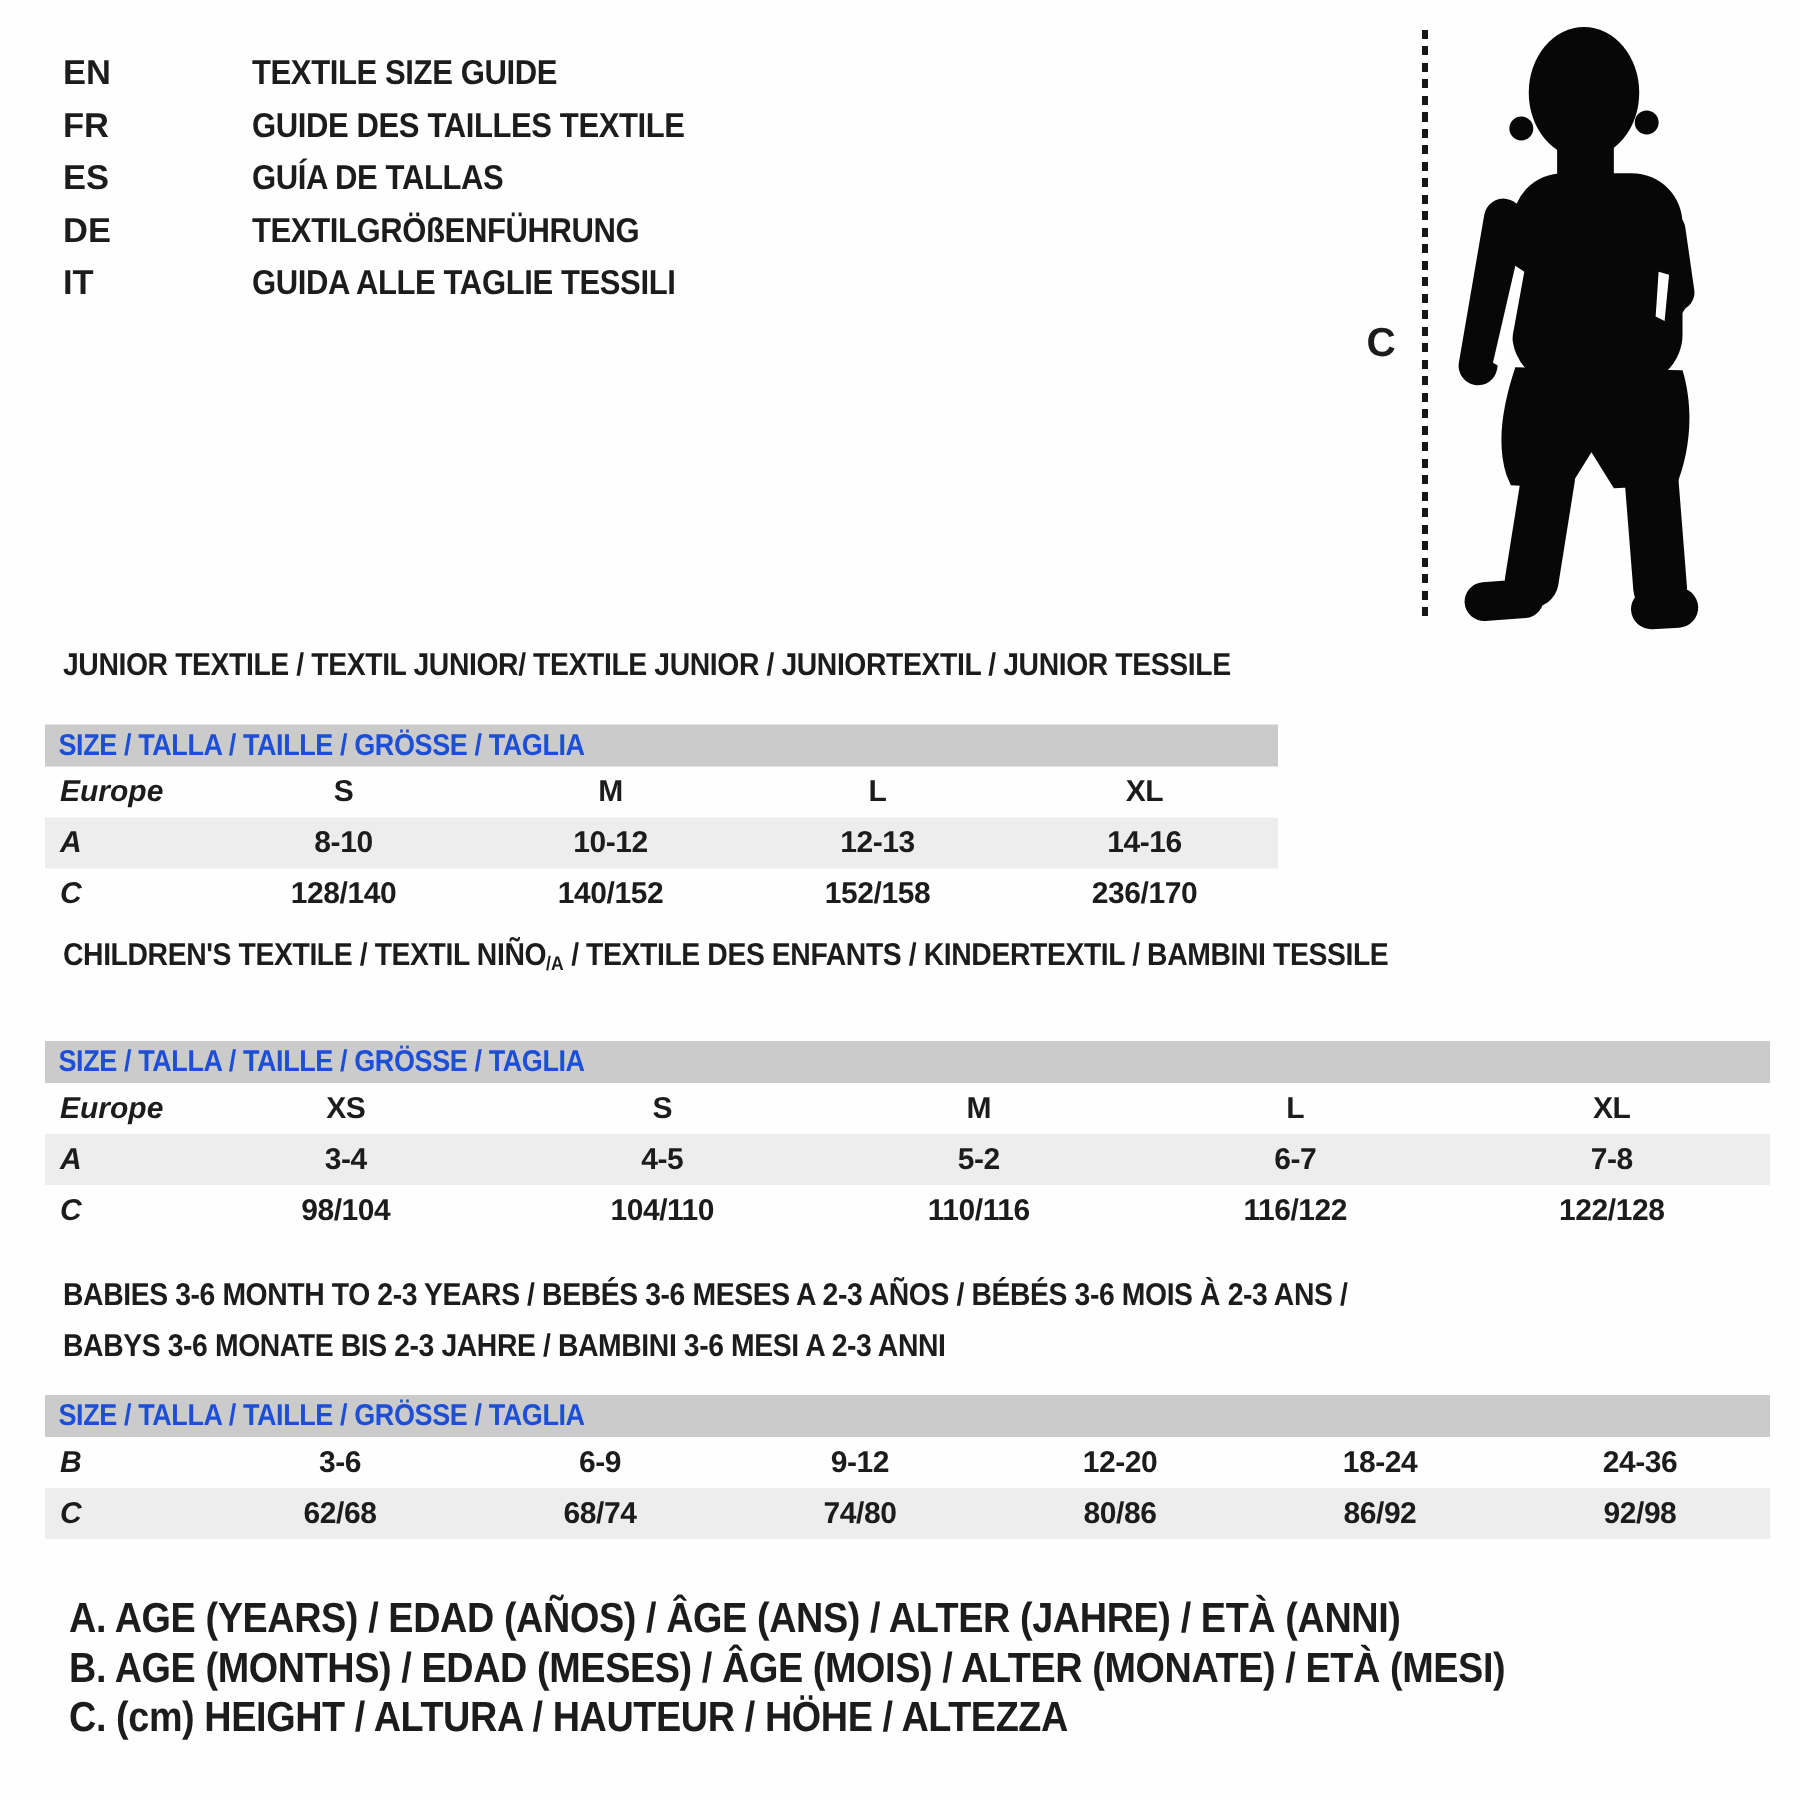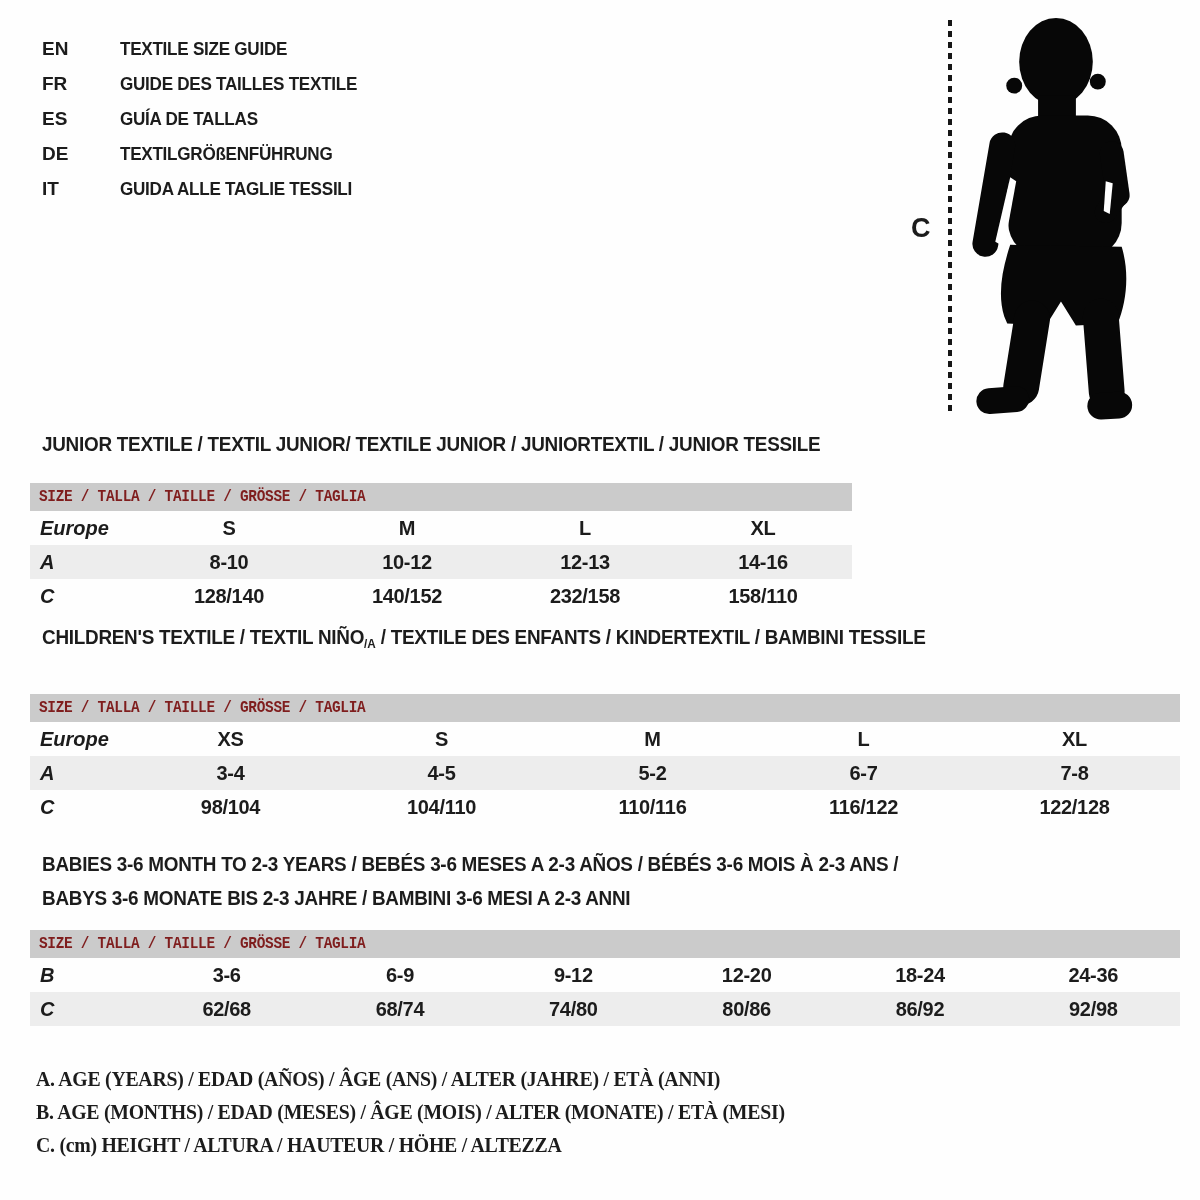--- a/index.html
+++ b/index.html
@@ -5,21 +5,21 @@
   html,body { margin:0; padding:0; background:#ffffff; }
   .canvas {
     position:relative; width:1200px; height:1200px; background:#fefefe;
     font-family:"Liberation Sans","DejaVu Sans",sans-serif;
     color:var(--text,#1c1c1c); font-weight:bold; overflow:hidden;
   }
   .cond { display:inline-block; transform:scaleX(0.9); transform-origin:left center; white-space:nowrap; letter-spacing:-0.3px; }
 
   
   .langs { position:absolute; left:42px; top:31px; }
-  .lang-row { display:flex; height:35px; line-height:35px; font-size:19px; }
+  .lang-row { display:flex; height:35px; line-height:35px; font-size:23px;gap:48px; }
   .lang-code { width:78px; }
 
   
   .figure { position:absolute; left:895px; top:10px; width:265px; height:412px; }
   .dash-line {
     position:absolute; left:53px; top:10px; width:4px; height:396px;
     background:repeating-linear-gradient(180deg, #161616 0 6px, transparent 6px 11px);
   }
   .c-label { position:absolute; left:16px; top:203px; font-size:27px; }
   .figure svg { position:absolute; left:65px; top:2px; }
@@ -30,29 +30,29 @@
   .t-children { top:624px;text-align:center; }
   .t-babies1  { top:851px; }
   .t-babies2  { top:885px; }
   .sub { font-size:0.62em; vertical-align:-0.28em; letter-spacing:0; }
 
   
   .table { position:absolute; left:30px; }
   .t1 { top:483px; width:822px; }
   .t2 { top:694px; width:1150px; }
   .t3 { top:930px; width:1150px; }
-  .bar { height:28px; line-height:28px; background:var(--header_bar,#cbcbcb); padding-left:9px; font-size:16px; color:#7f1d1d;font-family:Liberation Mono, monospace; }
+  .bar { height:28px; line-height:28px; background:var(--header_bar,#cbcbcb); padding-left:9px; font-size:20px; color:#1d4ed8; }
   .trow { display:flex; height:34px; line-height:34px; font-size:20px; }
   .trow.shaded { background:var(--row_shaded,#ededed); }
   .lblcol { box-sizing:border-box; padding-left:10px;font-style:italic; }
   .t1 .lblcol { width:110px; } .t2 .lblcol { width:95px; } .t3 .lblcol { width:110px; }
   .cell { flex:1; text-align:center; letter-spacing:-0.3px; }
 
   
-  .legend { position:absolute; left:36px; top:1066px; font-size:22px;font-family:Liberation Serif, serif; }
+  .legend { position:absolute; left:46px; top:1066px; font-size:28px; }
   .legend-line { height:33px; line-height:26px; }
 </style>
 </head>
 <body>
 
 <div class="canvas">
 
   <div class="langs">
     <div class="lang-row">
       <span class="lang-code">EN</span>
@@ -120,22 +120,22 @@
       <span class="lblcol">A</span>
       <span class="cell">8-10</span>
       <span class="cell">10-12</span>
       <span class="cell">12-13</span>
       <span class="cell">14-16</span>
     </div>
     <div class="trow">
       <span class="lblcol">C</span>
       <span class="cell">128/140</span>
       <span class="cell">140/152</span>
-      <span class="cell">232/158</span>
-      <span class="cell">158/110</span>
+      <span class="cell">152/158</span>
+      <span class="cell">236/170</span>
     </div>
   </div>
 
   <div class="sec-title t-children">
     <span class="cond">
       <span>CHILDREN'S TEXTILE / TEXTIL NIÑO</span><span class="sub">/A</span><span> / TEXTILE DES ENFANTS / KINDERTEXTIL / BAMBINI TESSILE</span>
     </span>
   </div>
   <div class="table t2">
     <div class="bar">

